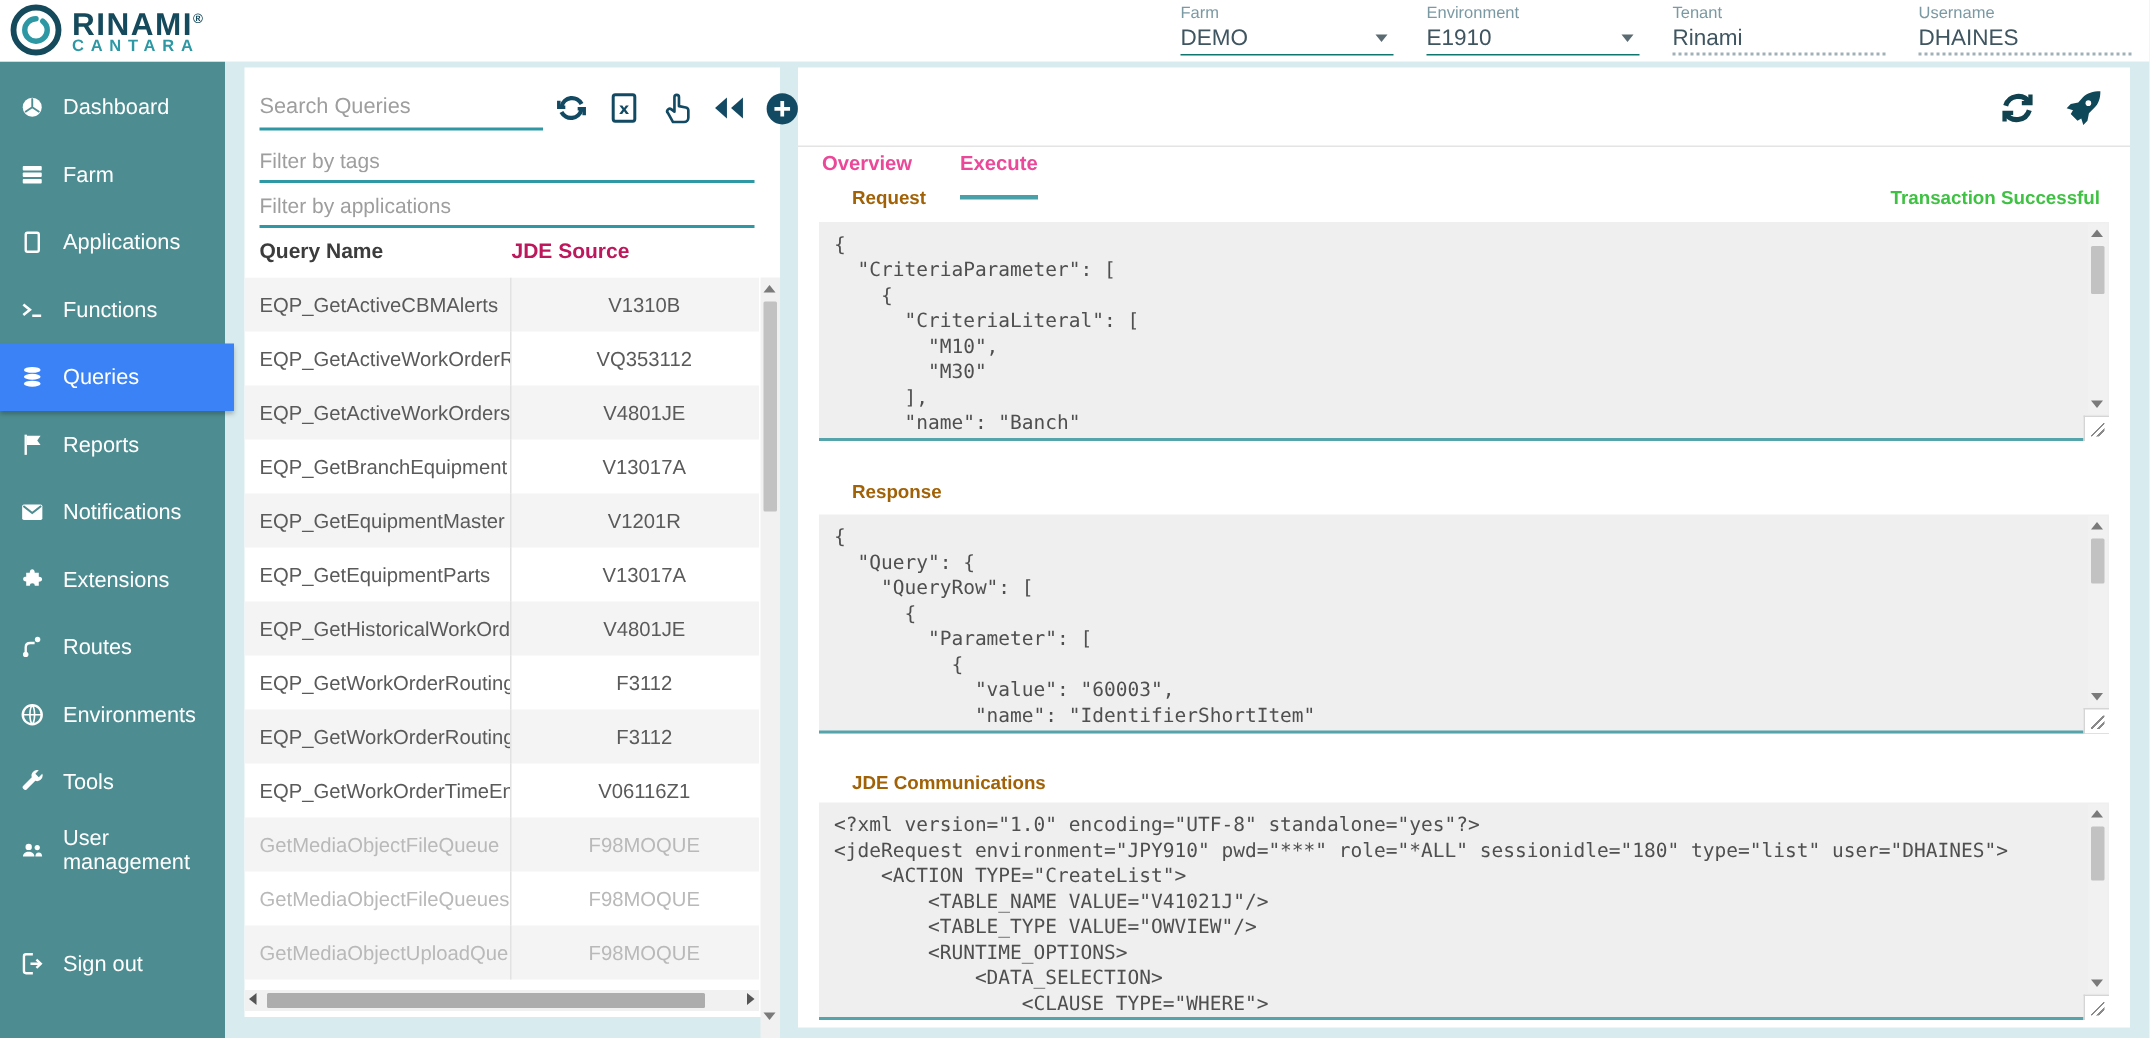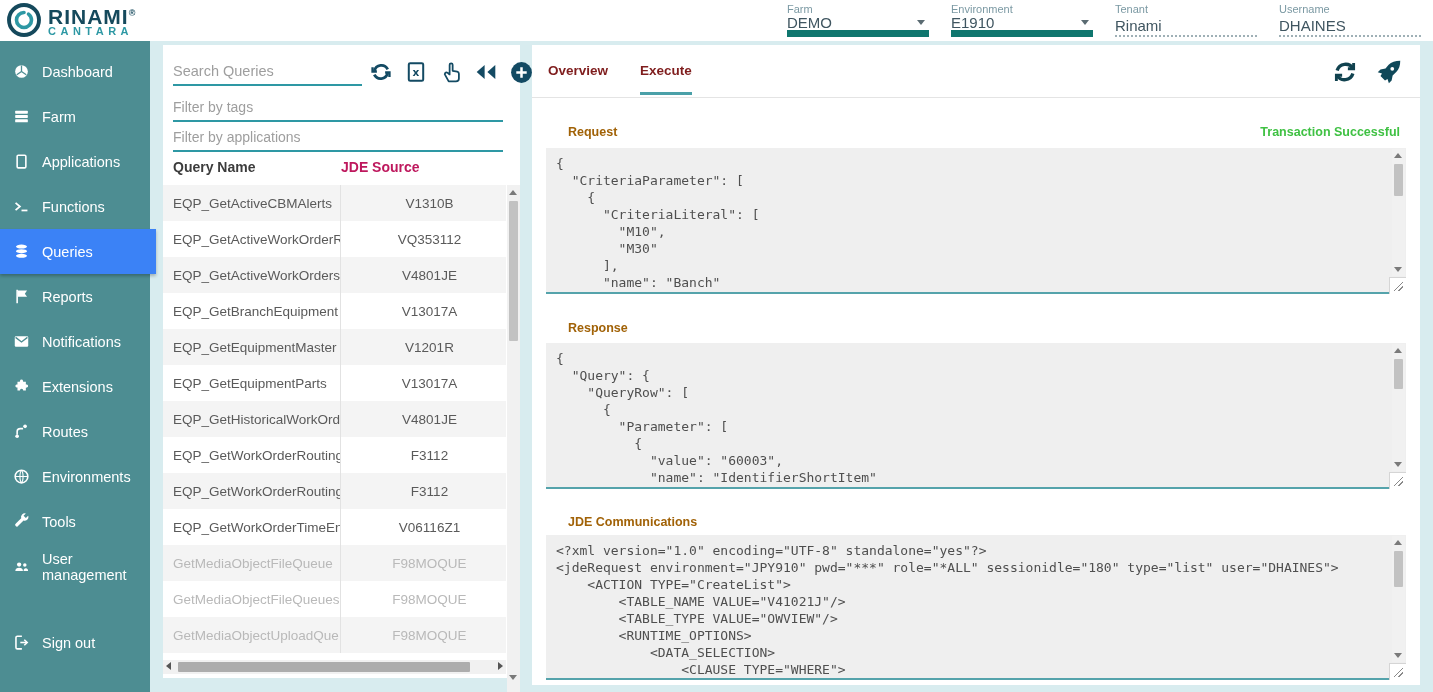--- a/index.html
+++ b/index.html
@@ -15,35 +15,35 @@
   .brand { position:absolute; left:6px; top:2px; display:flex; align-items:center; gap:6px; }
   .brand-mark { width:36px; height:36px; }
   .brand-name { font-size:21px; font-weight:bold; color:#15495c; letter-spacing:1px; line-height:18px; }
   .brand-reg { font-size:9px; vertical-align:super; color:#15495c; }
   .brand-sub { font-size:11px; font-weight:bold; color:#2d98a4; letter-spacing:4.5px; line-height:11px; }
   .header-fields { position:absolute; right:12px; top:3px; display:flex; gap:22px; }
   .hfield { width:142px; }
   .hfield .hlabel { font-size:11px; color:#7b99a3; }
   .hfield .hvalue-row { display:flex; align-items:center; justify-content:space-between; height:22px; }
   .hfield .hvalue { font-size:15px; color:#3f5560; }
-  .hfield.select .hvalue-row { border-bottom:7px solid #0f766e; }
+  .hfield.select .hvalue-row { border-bottom:1px solid #0f766e; }
   .hfield.readonly .hvalue-row { border-bottom:2px dotted #9fb0b6; }
   .caret { width:0; height:0; border-left:4.5px solid transparent; border-right:4.5px solid transparent; border-top:5.5px solid #5a6b72; margin-right:4px; }
   
   .sidebar { position:absolute; left:0; top:41px; width:150px; height:651px; background:#4d8d92; color:#fff; padding-top:8px; }
   .side-item { position:relative; display:flex; align-items:center; gap:11px; height:45px; padding-left:11px; font-size:14.5px; cursor:pointer; }
   .side-item .sicon { width:20px; height:20px; flex:0 0 20px; display:flex; align-items:center; justify-content:center; }
   .side-item.active { background:#3b82f6; width:156px; box-shadow:0 2px 3px rgba(0,0,0,.25); }
   .side-item.signout { margin-top:31px; }
   .side-label { line-height:16px; }
   
   .card { position:absolute; background:#fff; }
   
   .qpanel { left:163px; top:45px; width:357px; height:633px; }
-  .q-search-row { position:absolute; left:10px; top:12px; width:337px; height:30px; display:flex; align-items:center; }
+  .q-search-row { position:absolute; left:10px; top:12px; width:337px; height:30px; display:flex; }
   .q-search { width:200px; border:none; outline:none; border-bottom:2px solid #2e98a4; font-size:14.5px; color:#444; padding:4px 2px 5px 0; font-family:"Liberation Sans",sans-serif; }
   .q-search::placeholder, .q-filter::placeholder { color:#9e9e9e; opacity:1; }
   .q-tools { display:flex; align-items:center; gap:9px; margin-left:6px; }
   .q-tools .tico { width:26px; height:26px; display:flex; align-items:center; justify-content:center; cursor:pointer; }
   .q-filter { position:absolute; left:10px; width:330px; border:none; outline:none; border-bottom:2px solid #2e98a4; font-size:14px; color:#444; padding:4px 2px 5px 0; font-family:"Liberation Sans",sans-serif; background:transparent; }
   .q-filter.tags { top:50px; }
   .q-filter.apps { top:80px; }
   .q-thead { position:absolute; left:0; top:108px; width:354px; height:32px; }
   .q-thead .th1 { position:absolute; left:10px; top:6px; font-size:14px; font-weight:bold; color:#3c3c3c; }
   .q-thead .th2 { position:absolute; left:178px; top:6px; font-size:14px; font-weight:bold; color:#be185d; }
@@ -61,21 +61,21 @@
   .arr { position:absolute; width:0; height:0; }
   .arr.up    { border-left:4.5px solid transparent; border-right:4.5px solid transparent; border-bottom:5.5px solid #7a7a7a; left:2px; }
   .arr.down  { border-left:4.5px solid transparent; border-right:4.5px solid transparent; border-top:5.5px solid #7a7a7a; left:2px; }
   .arr.left  { border-top:4.5px solid transparent; border-bottom:4.5px solid transparent; border-right:5.5px solid #555; top:2px; }
   .arr.right { border-top:4.5px solid transparent; border-bottom:4.5px solid transparent; border-left:5.5px solid #555; top:2px; }
   .q-vscroll { right:0; top:140px; height:515px; }
   .q-hscroll { left:0; bottom:4px; width:343px; }
   
   .mpanel { left:532px; top:45px; width:888px; height:640px; }
   .tabs { position:absolute; left:16px; top:18px; display:flex; gap:32px; }
-  .tab { font-size:13.5px; font-weight:bold; color:#7f1d1d; padding-bottom:14px; cursor:pointer; }
+  .tab { font-size:13.5px; font-weight:bold; color:#ec4899; padding-bottom:14px; cursor:pointer;margin-top:38px; }
   .tab.active { border-bottom:3px solid #4aa0a8; }
   .tabs-divider { position:absolute; left:0; top:52px; width:888px; height:1px; background:#e4e4e4; }
   .m-icons { position:absolute; right:16px; top:12px; display:flex; gap:14px; align-items:center; }
   .m-icons .mico { width:30px; height:30px; display:flex; align-items:center; justify-content:center; cursor:pointer; }
   .sec-label { position:absolute; left:16px; font-size:12.5px; font-weight:bold; color:#a16207;margin-left:20px; }
   .status-ok { position:absolute; right:20px; font-size:12.5px; font-weight:bold; color:#3fc143; }
   .codebox { position:absolute; left:14px; width:860px; background:#efefef; border-bottom:2px solid #55a3ab; }
   .codebox pre { margin:0; padding:7px 26px 4px 10px; font-family:"DejaVu Sans Mono", monospace; font-size:13px; line-height:17px; color:#4f4f4f; white-space:pre; overflow:hidden; height:100%; }
   .codebox .sb-track-v { right:1px; top:1px; }
   .grip { position:absolute; right:0; bottom:-2px; width:17px; height:17px; background:#fff; border-left:1px solid #d5d5d5; border-top:1px solid #d5d5d5; }

